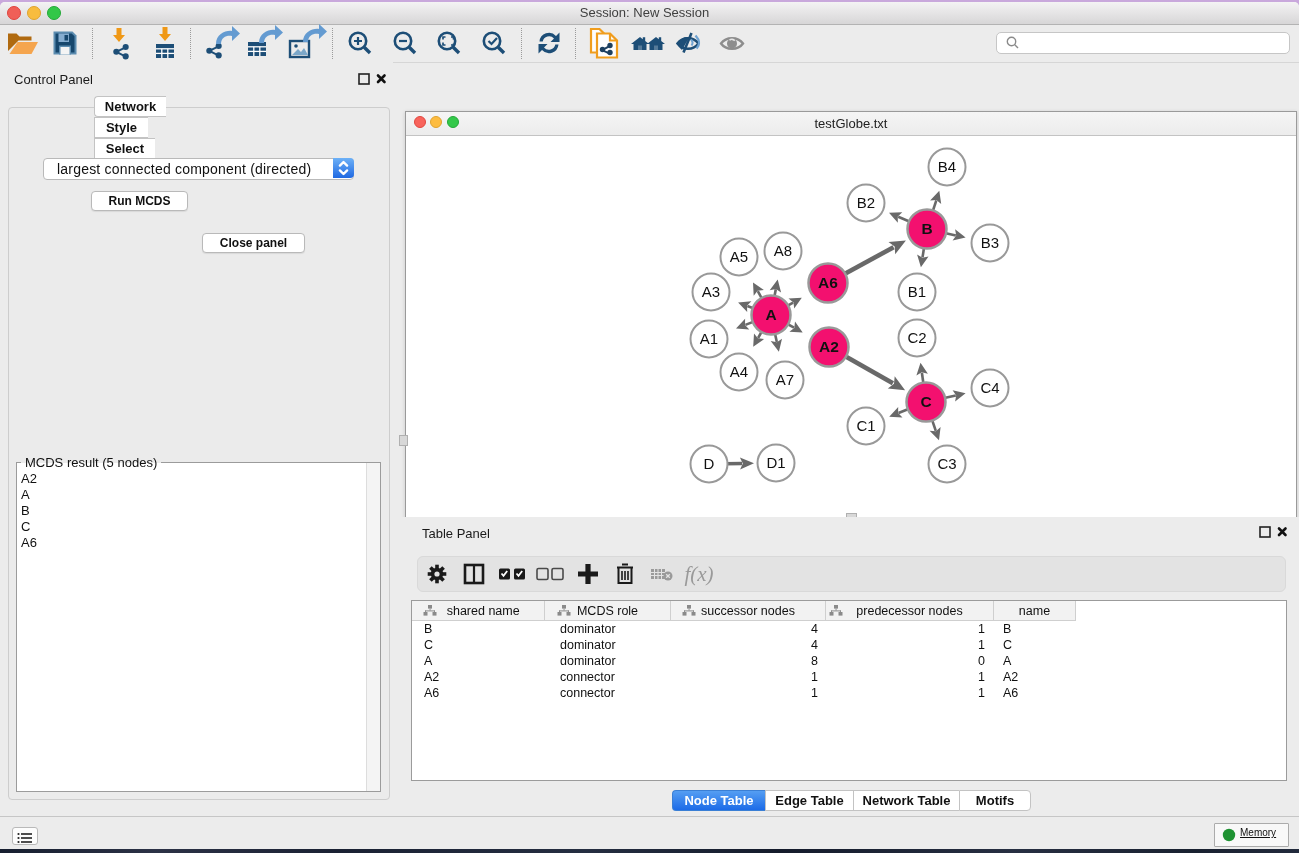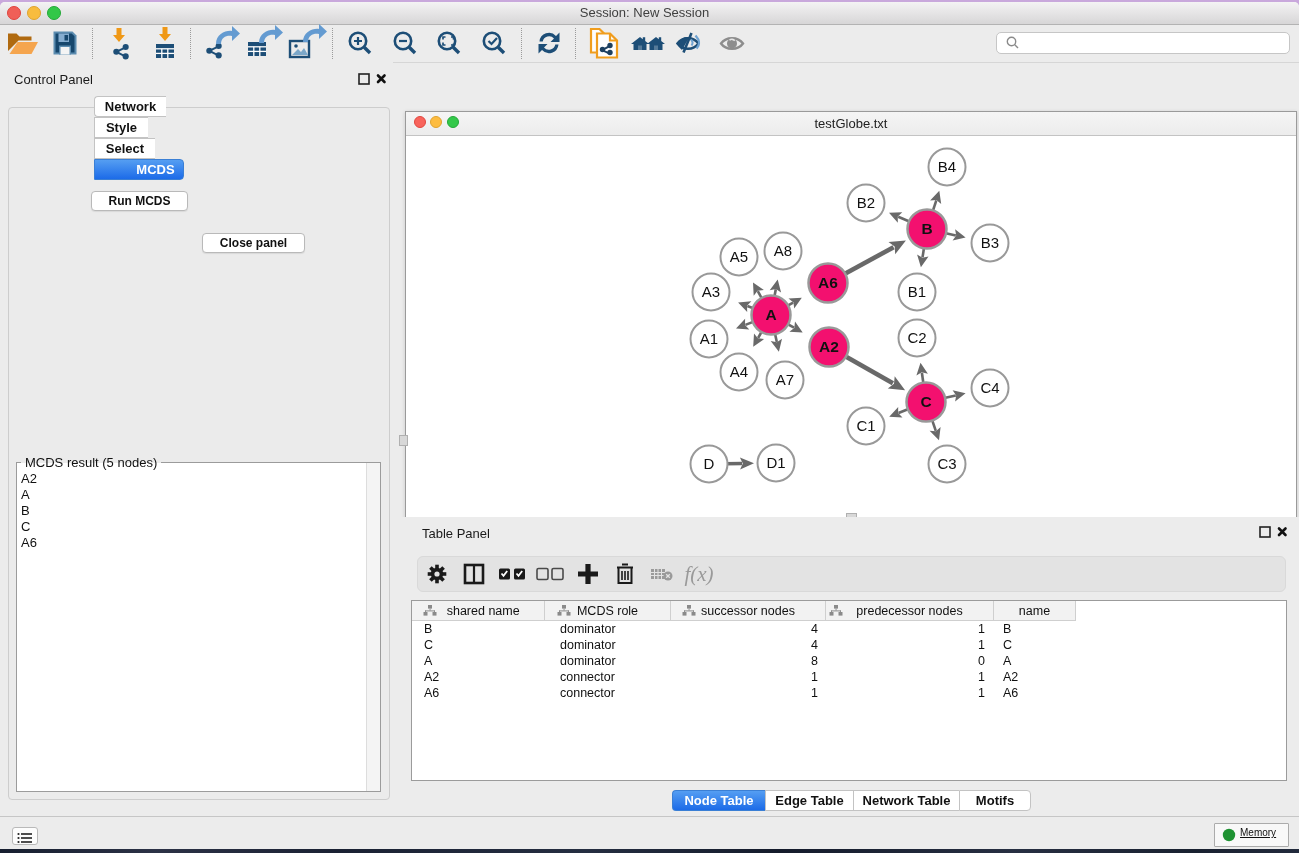--- a/index.html
+++ b/index.html
@@ -232,20 +232,29 @@
     <svg width="30" height="14" style="position:absolute;left:358px;top:12px" viewBox="0 0 30 14">
       <rect x="1" y="1" width="10" height="10" fill="none" stroke="#222" stroke-width="1.6"></rect>
       <path d="M20 2.5 L26.5 9 M26.5 2.5 L20 9" stroke="#111" stroke-width="2.6" stroke-linecap="round"></path>
     </svg>
     <div id="cpbox"></div>
     <div class="tabbar" style="left:94px;top:35px;flex-direction:column;">
       <div class="tab first" style="width:71px;">Network</div>
       <div class="tab" style="width:53px;">Style</div>
       <div class="tab" style="width:60px;">Select</div>
       <div class="tab last sel" style="width:55px;padding-left:33px;">MCDS</div>
+    </div>
+    <div id="dropdown">
+      <div class="txt">largest connected component (directed)</div>
+      <div class="step">
+        <svg width="21" height="20" viewBox="0 0 21 20">
+          <path d="M6.9 7.6 L10.5 4 L14.1 7.6" fill="none" stroke="#fff" stroke-width="2.4" stroke-linecap="round" stroke-linejoin="round"></path>
+          <path d="M6.9 12.4 L10.5 16 L14.1 12.4" fill="none" stroke="#fff" stroke-width="2.4" stroke-linecap="round" stroke-linejoin="round"></path>
+        </svg>
+      </div>
     </div>
     <div class="btn" style="left:91px;top:130px;width:95px;">Run MCDS</div>
     <div class="btn" style="left:202px;top:130px;width:101px;margin-top:42px;">Close panel</div>
     <div id="mcdsgroup">
       <div id="mcdslist">
         <div class="mitem" style="top:8px;">A2</div>
         <div class="mitem" style="top:24px;">A</div>
         <div class="mitem" style="top:40px;">B</div>
         <div class="mitem" style="top:56px;">C</div>
         <div class="mitem" style="top:72px;">A6</div>

